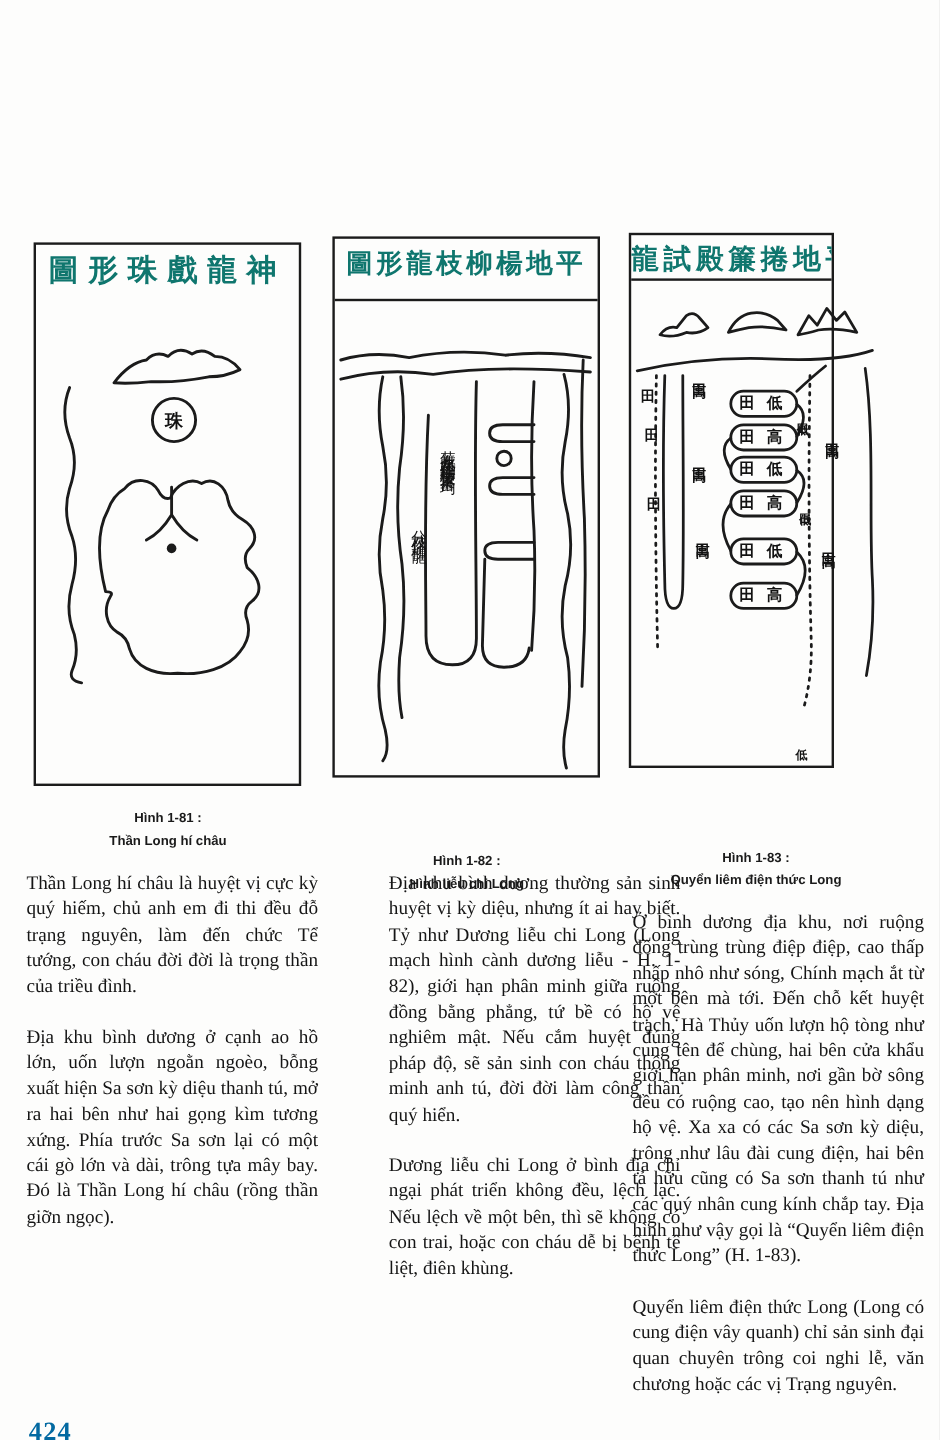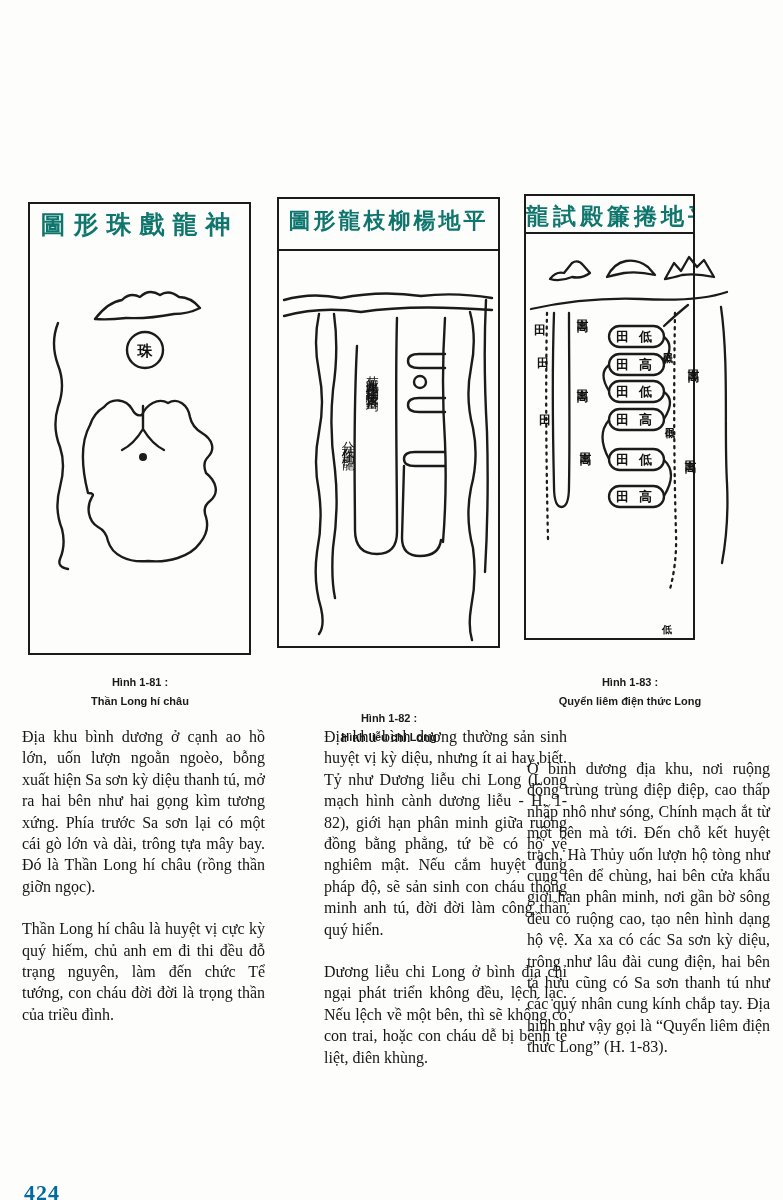--- a/index.html
+++ b/index.html
@@ -149,32 +149,33 @@
   </div>
 
   <div class="caption" style="left:15px;top:673px;">
     <span>Hình 1-81 :</span><br>
     <span>Thần Long hí châu</span>
   </div>
   <div class="caption" style="left:264px;top:673px;margin-top:36px;">
     <span>Hình 1-82 :</span><br>
     <span>Hình liễu chi Long</span>
   </div>
-  <div class="caption" style="left:505px;top:673px;">
+  <div class="caption" style="left:505px;top:706px;">
     <span>Hình 1-83 :</span><br>
     <span>Quyển liêm điện thức Long</span>
   </div>
 
   <div class="bodycol" style="left:22px;top:726px;">
+    <p>Thần Long hí châu là huyệt vị cực kỳ quý hiếm, chủ anh em đi thi đều đỗ trạng nguyên, làm đến chức Tể tướng, con cháu đời đời là trọng thần của triều đình.</p>
     <p>Địa khu bình dương ở cạnh ao hồ lớn, uốn lượn ngoằn ngoèo, bỗng xuất hiện Sa sơn kỳ diệu thanh tú, mở ra hai bên như hai gọng kìm tương xứng. Phía trước Sa sơn lại có một cái gò lớn và dài, trông tựa mây bay. Đó là Thần Long hí châu (rồng thần giỡn ngọc).</p>
-    <p>Thần Long hí châu là huyệt vị cực kỳ quý hiếm, chủ anh em đi thi đều đỗ trạng nguyên, làm đến chức Tể tướng, con cháu đời đời là trọng thần của triều đình.</p>
   </div>
   <div class="bodycol" style="left:277px;top:726px;margin-left:47px;">
     <p>Địa khu bình dương thường sản sinh huyệt vị kỳ diệu, nhưng ít ai hay biết. Tỷ như Dương liễu chi Long (Long mạch hình cành dương liễu - H. 1-82), giới hạn phân minh giữa ruộng đồng bằng phẳng, tứ bề có hộ vệ nghiêm mật. Nếu cắm huyệt đúng pháp độ, sẽ sản sinh con cháu thông minh anh tú, đời đời làm công thần quý hiển.</p>
     <p>Dương liễu chi Long ở bình địa chỉ ngại phát triển không đều, lệch lạc. Nếu lệch về một bên, thì sẽ không có con trai, hoặc con cháu dễ bị bệnh tê liệt, điên khùng.</p>
   </div>
   <div class="bodycol" style="left:527px;top:722px;margin-top:36px;">
     <p>Ở bình dương địa khu, nơi ruộng đồng trùng trùng điệp điệp, cao thấp nhấp nhô như sóng, Chính mạch ắt từ một bên mà tới. Đến chỗ kết huyệt trạch, Hà Thủy uốn lượn hộ tòng như cung tên để chùng, hai bên cửa khẩu giới hạn phân minh, nơi gần bờ sông đều có ruộng cao, tạo nên hình dạng hộ vệ. Xa xa có các Sa sơn kỳ diệu, trông như lâu đài cung điện, hai bên tả hữu cũng có Sa sơn thanh tú như các quý nhân cung kính chắp tay. Địa hình như vậy gọi là “Quyển liêm điện thức Long” (H. 1-83).</p>
+    <p>Quyển liêm điện thức Long (Long có cung điện vây quanh) chỉ sản sinh đại quan chuyên trông coi nghi lễ, văn chương hoặc các vị Trạng nguyên.</p>
   </div>
 
   <div class="pagenum">424</div>
 
 </div>
 
 </body></html>

